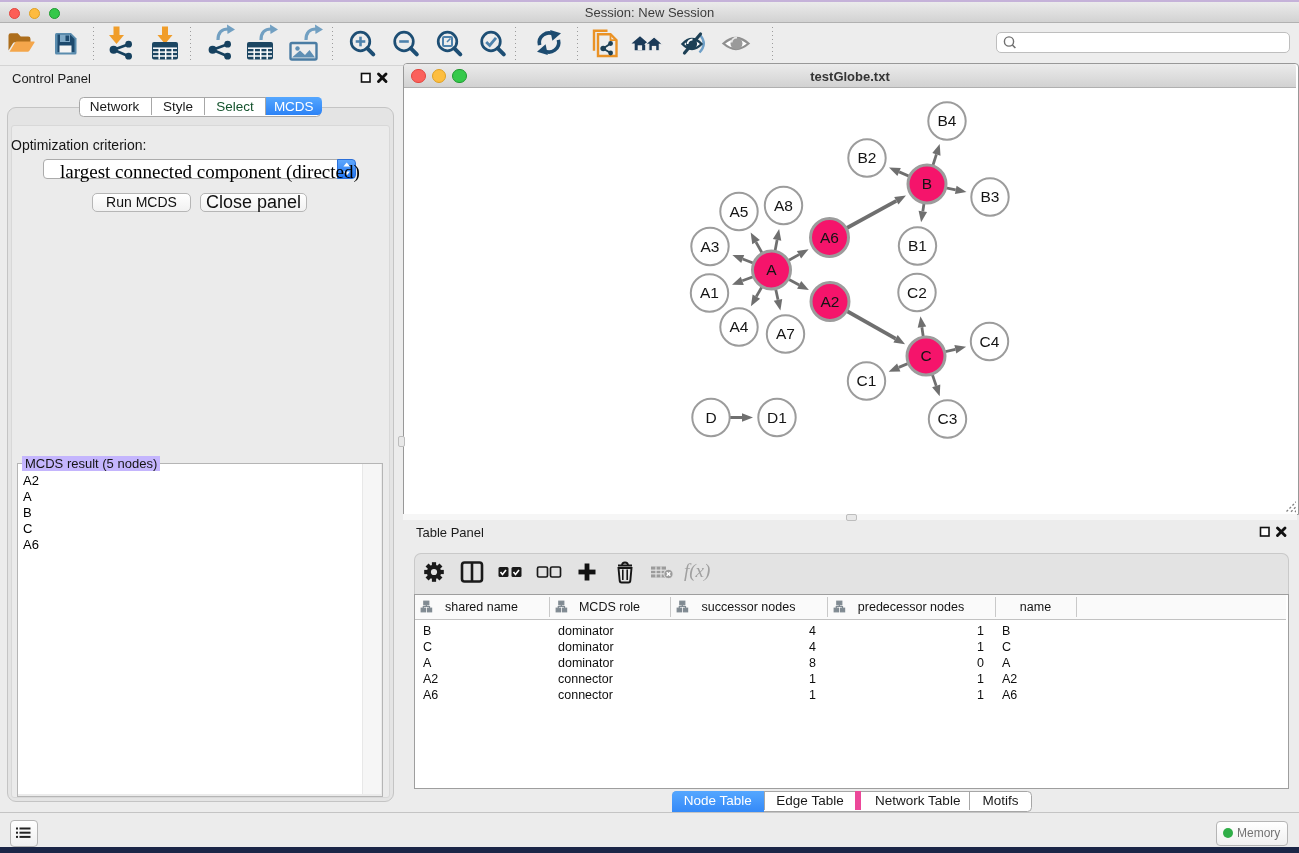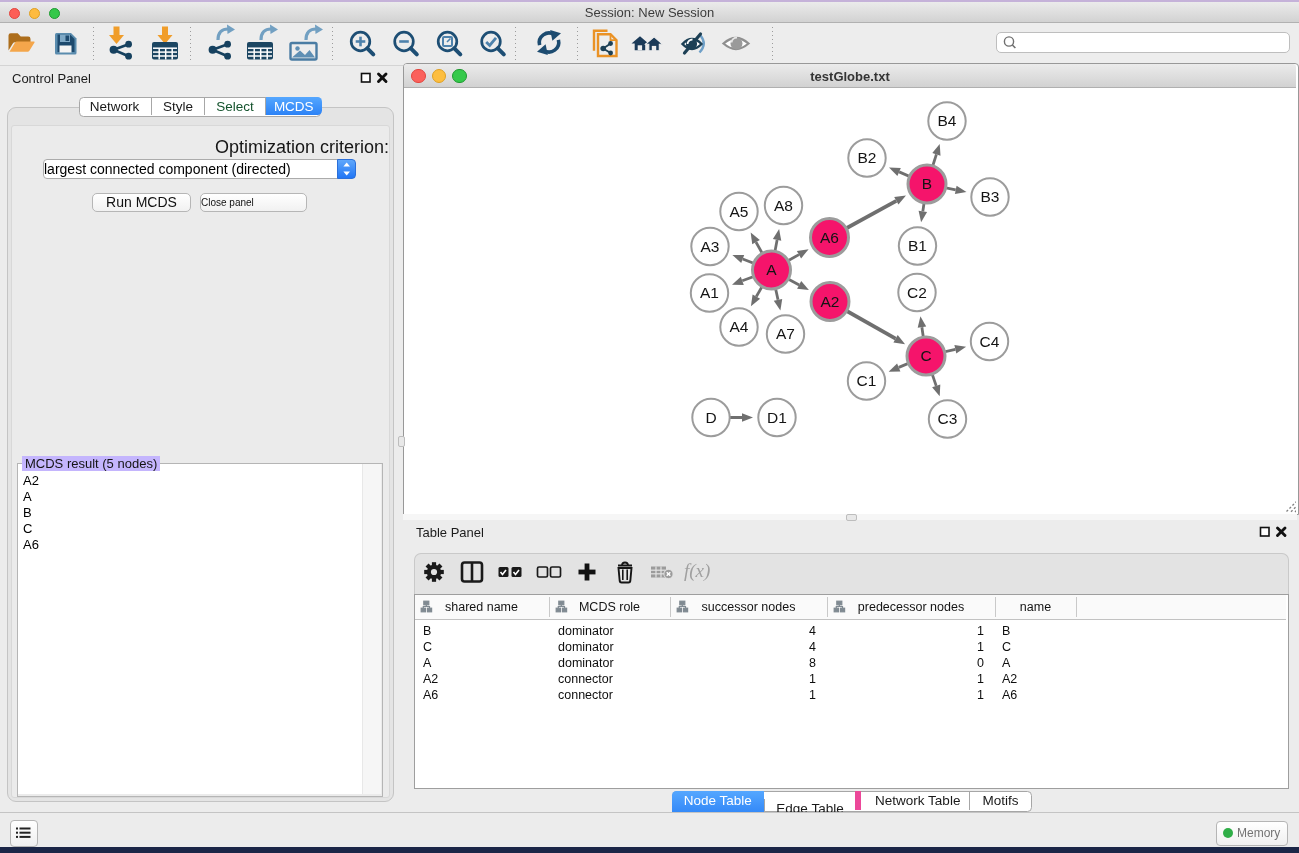--- a/index.html
+++ b/index.html
@@ -161,30 +161,30 @@
       <line x1="28" y1="4" x2="20.5" y2="11.5"></line>
     </g>
 </svg>
 <div class="abs" style="left:7px;top:107px;width:385px;height:693px;background:#e4e4e4;border:1px solid #c4c4c4;border-radius:9px;"></div>
 <div class="abs" style="left:11px;top:125px;width:377px;height:671px;background:#ebebeb;border:1px solid #d8d8d8;border-radius:3px;"></div>
 <div class="abs" style="left:78.5px;top:97px;height:18px;background:#fff;border:1px solid #a7a7a7;border-radius:4.5px;width:240.5px;"></div>
 <div class="abs" style="left:78.5px;top:97px;width:72px;height:18px;line-height:19px;color:#191919;text-align:center;font-size:13.5px;">Network</div>
 <div class="abs" style="left:150.5px;top:97px;width:53px;height:18px;line-height:19px;color:#191919;border-left:1px solid #a7a7a7;text-align:center;font-size:13.5px;">Style</div>
 <div class="abs" style="left:203.5px;top:97px;width:61px;height:18px;line-height:19px;color:#14532d;border-left:1px solid #a7a7a7;text-align:center;font-size:13.5px;">Select</div>
 <div class="abs" style="left:264.5px;top:97px;width:56.5px;height:18px;line-height:19px;background:linear-gradient(#55a7ff,#2c82f6);color:#fff;border-radius:0 4.5px 4.5px 0;border-left:1px solid #a7a7a7;text-align:center;font-size:13.5px;">MCDS</div>
-<div class="abs" style="left:11px;top:137px;width:378px;text-align:right;font-size:18px;color:#161616;">Optimization criterion:</div>
+<div class="abs" style="left:11px;top:137px;width:378px;text-align:left;font-size:14px;color:#161616;">Optimization criterion:</div>
 <div class="abs" style="left:43px;top:159px;width:310px;height:18px;background:#fff;border:1px solid #ababab;border-radius:4px;"></div>
 <div class="abs" style="left:336.5px;top:159px;width:17.5px;height:18px;background:linear-gradient(#5fa7fb,#2176f5);border:1px solid #2b6fd9;border-radius:0 4px 4px 0;"></div>
 <svg class="abs" style="left:336.5px;top:159px;" width="19" height="20" viewBox="0 0 19 20">
     <path d="M9.7 3.6 L13 7.6 H6.4 z" fill="#fff"></path>
     <path d="M9.7 16.4 L13 12.4 H6.4 z" fill="#fff"></path>
   </svg>
-<div class="abs" style="left:44px;top:161px;font-size:14px;color:#000;">largest connected component (directed)</div>
+<div class="abs" style="left:60px;top:161px;font-size:19px;color:#000;font-family:Liberation Serif, serif;">largest connected component (directed)</div>
 <div class="abs" style="left:92px;top:193px;width:97px;height:17px;background:linear-gradient(#ffffff,#f1f1f1);border:1px solid #b6b6b6;border-radius:5px;text-align:center;line-height:17px;font-size:14px;color:#111;">Run MCDS</div>
-<div class="abs" style="left:200px;top:193px;width:105px;height:17px;background:linear-gradient(#ffffff,#f1f1f1);border:1px solid #b6b6b6;border-radius:5px;line-height:17px;font-size:10px;color:#111;">Close panel</div>
+<div class="abs" style="left:200px;top:193px;width:105px;height:17px;background:linear-gradient(#ffffff,#f1f1f1);border:1px solid #b6b6b6;border-radius:5px;text-align:center;line-height:17px;font-size:18px;color:#111;">Close panel</div>
 <div class="abs" style="left:17px;top:463px;width:364px;height:332px;border:1px solid #b5b5b5;"></div>
 <div class="abs" style="left:18px;top:464px;width:362px;height:330px;background:#fff;"></div>
 <div class="abs" style="left:362px;top:464px;width:18px;height:330px;background:#f6f6f6;border-left:1px solid #e8e8e8;"></div>
 <div class="abs" style="left:22px;top:456px;background:#c4b5fd;padding:0 3px;font-size:13px;color:#141414;">MCDS result (5 nodes)</div>
 <div class="abs" style="left:23px;top:473px;font-size:13px;color:#000;line-height:16px;">A2<br>A<br>B<br>C<br>A6</div>
 <div class="abs" style="left:403px;top:63px;width:894px;height:450px;background:#fff;border:1px solid #989898;border-radius:4px 4px 0 0;"></div>
 <div class="abs" style="left:404px;top:64px;width:892px;height:23px;background:linear-gradient(#ebebeb,#d2d2d2);border-bottom:1px solid #b0b0b0;border-radius:3px 3px 0 0;"></div>
 <div class="abs" style="left:404px;top:69px;width:892px;text-align:center;font-size:13px;font-weight:700;color:#343434;">testGlobe.txt</div>
 <div class="tl" style="left:411px;top:68.5px;width:12.5px;height:12.5px;background:#fb615c;border:0.5px solid #e2463f;"></div>
 <div class="tl" style="left:431.5px;top:68.5px;width:12.5px;height:12.5px;background:#fdbe40;border:0.5px solid #dfa023;"></div>
@@ -402,21 +402,21 @@
     <text x="984" y="683" text-anchor="end" font-size="12.5" fill="#0e0e0e">1</text>
     <text x="1002" y="683" font-size="12.5" fill="#0e0e0e">A2</text>
     <text x="423" y="699" font-size="12.5" fill="#0e0e0e">A6</text>
     <text x="558" y="699" font-size="12.5" fill="#0e0e0e">connector</text>
     <text x="816" y="699" text-anchor="end" font-size="12.5" fill="#0e0e0e">1</text>
     <text x="984" y="699" text-anchor="end" font-size="12.5" fill="#0e0e0e">1</text>
     <text x="1002" y="699" font-size="12.5" fill="#0e0e0e">A6</text>
   </svg>
 <div class="abs" style="left:672px;top:790.5px;width:358px;height:19.5px;background:#fff;border:1px solid #a6a6a6;border-radius:4.5px;"></div>
 <div class="abs" style="left:672px;top:790.5px;width:91.5px;height:26px;background:linear-gradient(#55a7ff,#2c82f6);color:#fff;border-radius:4.5px 0 0 4.5px;text-align:center;line-height:20px;font-size:13.5px;">Node Table</div>
-<div class="abs" style="left:763.5px;top:790.5px;width:91px;height:19.5px;color:#191919;border-left:1px solid #a6a6a6;text-align:center;line-height:20px;font-size:13.5px;margin-top:8px;">Edge Table</div>
+<div class="abs" style="left:763.5px;top:790.5px;width:91px;height:19.5px;color:#191919;border-left:1px solid #a6a6a6;text-align:center;line-height:20px;font-size:13.5px;">Edge Table</div>
 <div class="abs" style="left:854.5px;top:790.5px;width:114.5px;height:19.5px;color:#191919;border-left:6px solid #ec4899;text-align:center;line-height:20px;font-size:13.5px;">Network Table</div>
 <div class="abs" style="left:969px;top:790.5px;width:61px;height:19.5px;color:#191919;border-left:1px solid #a6a6a6;text-align:center;line-height:20px;font-size:13.5px;">Motifs</div>
 <div class="abs" style="left:0;top:812px;width:1299px;height:35px;background:#ececec;border-top:1px solid #c4c4c4;"></div>
 <div class="abs" style="left:10px;top:820px;width:26px;height:25px;background:linear-gradient(#ffffff,#f0f0f0);border:1px solid #b5b5b5;border-radius:4px;"></div>
 <svg class="abs" style="left:16px;top:827px;" width="15" height="12" viewBox="0 0 15 12">
 <g fill="#222">
       <rect x="0" y="0.5" width="2" height="2"></rect>
       <rect x="0" y="4.7" width="2" height="2"></rect>
       <rect x="0" y="8.9" width="2" height="2"></rect>
 <rect x="3.5" y="0.5" width="11" height="2"></rect>

